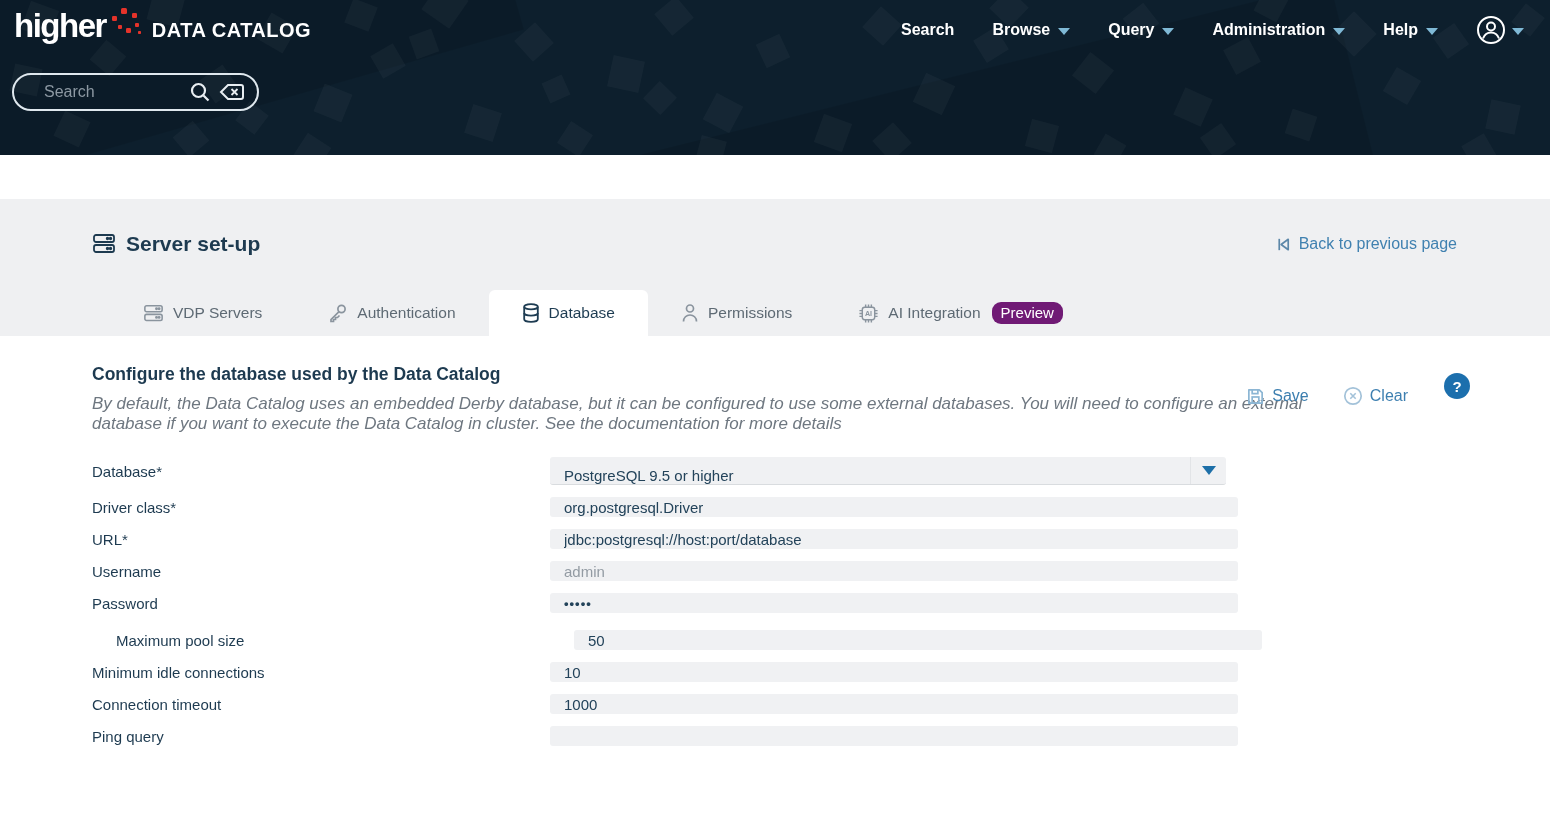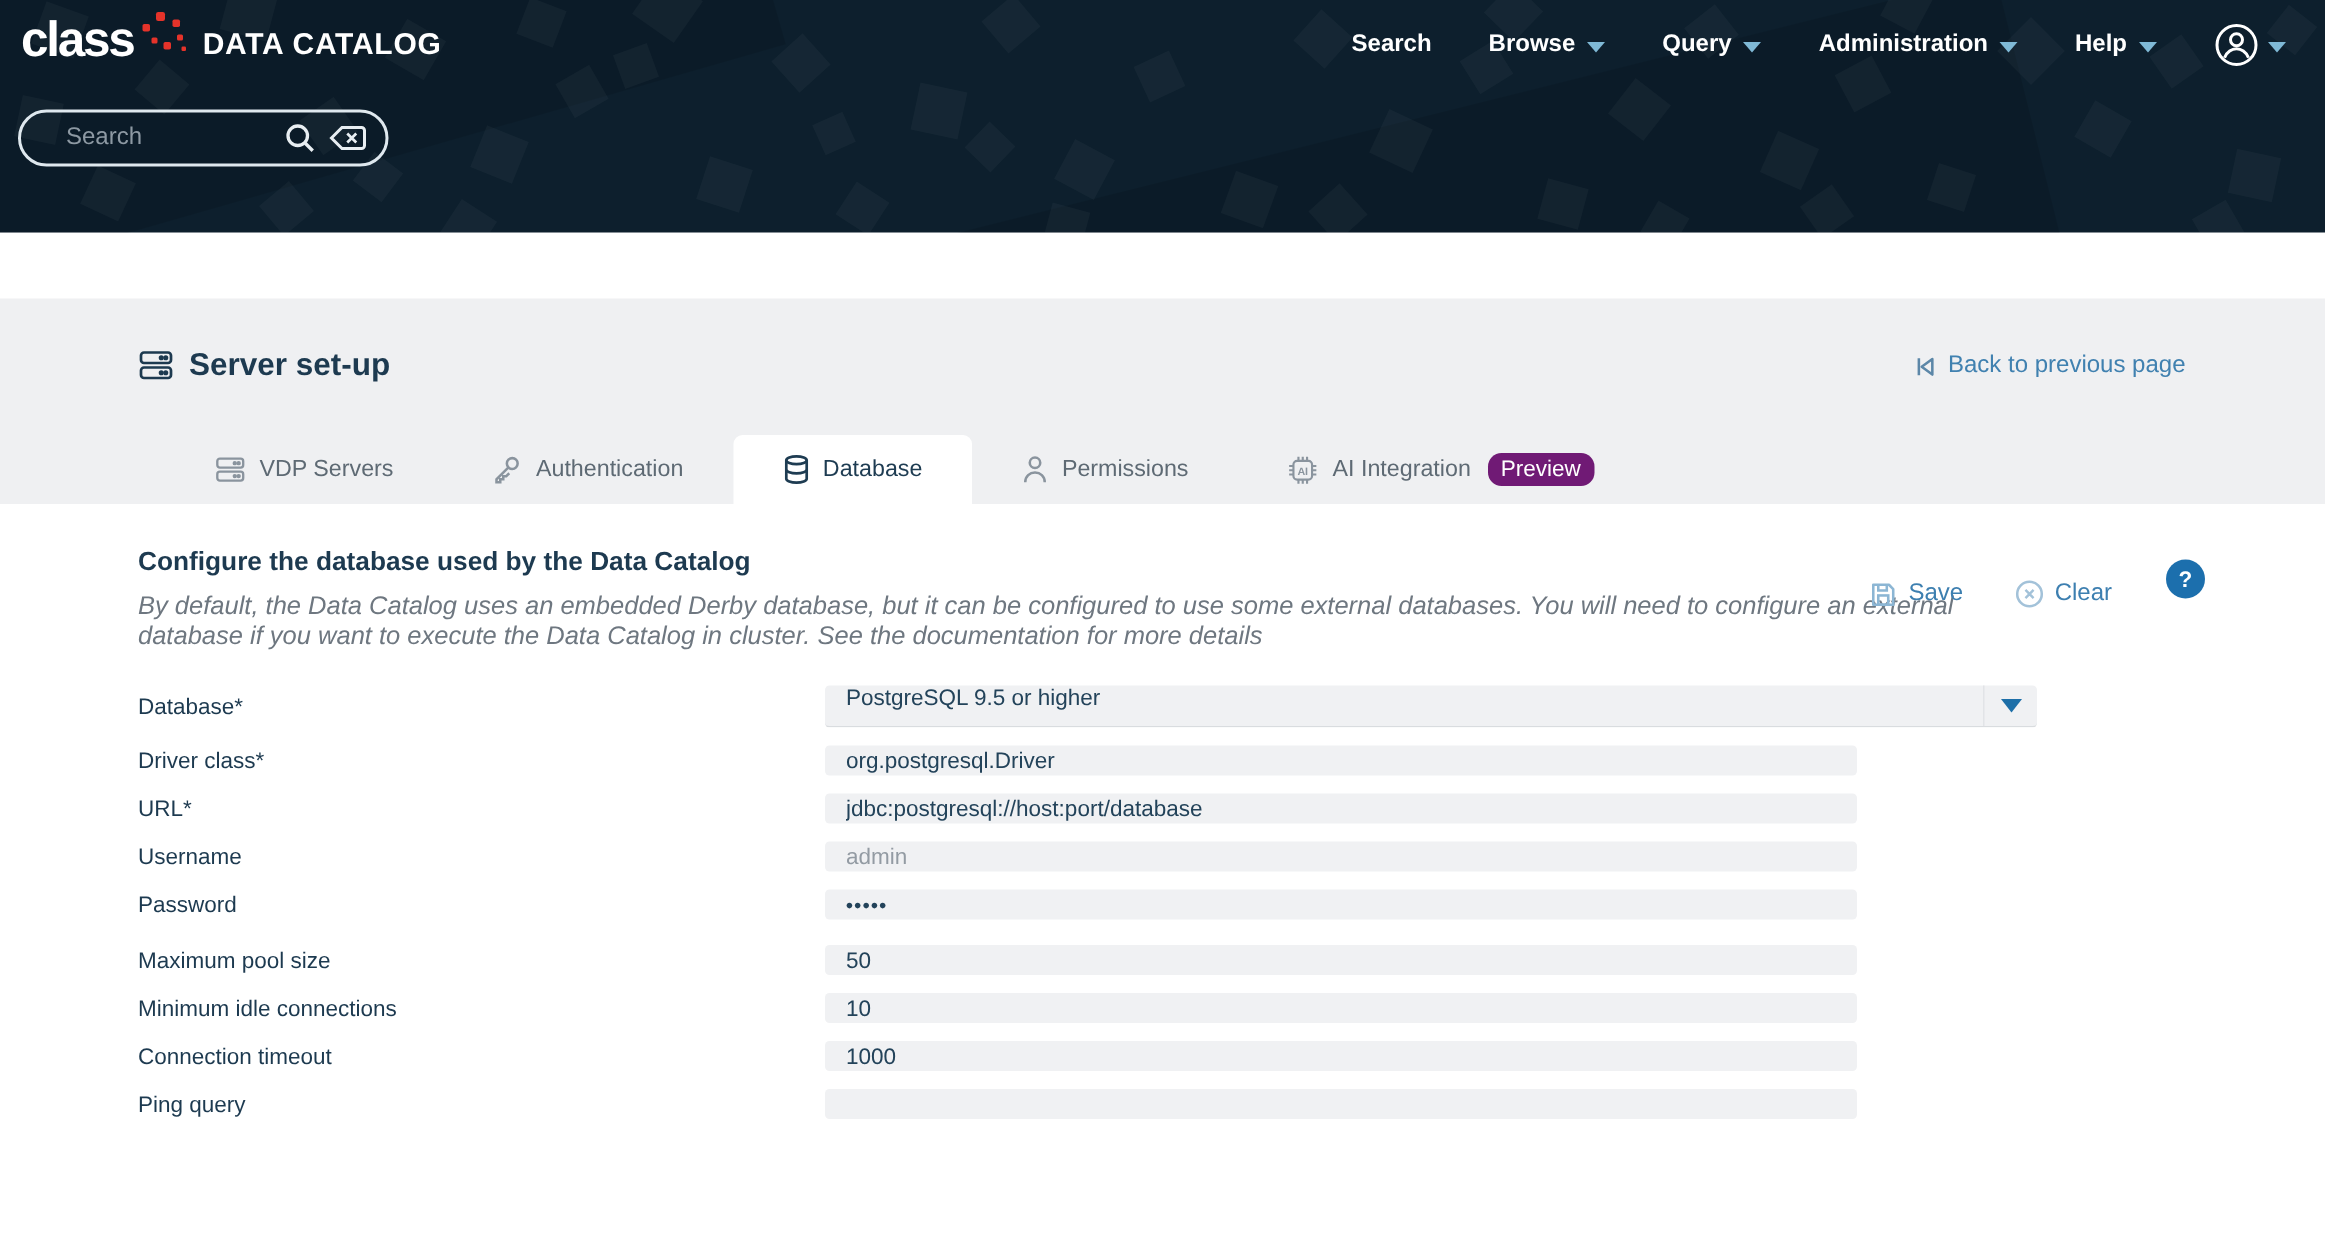--- a/index.html
+++ b/index.html
@@ -47,29 +47,29 @@
   .content-desc { margin-top:9px; max-width:1228px; color:#6e7780; font-size:17px;
                   font-style:italic; line-height:20px; }
   .actions { position:absolute; top:30px; right:80px; display:flex; align-items:center; gap:34px; }
   .action-btn { display:flex; align-items:center; gap:7px; color:#3d7fb0; font-size:16px; cursor:pointer;margin-top:20px; }
   .help-btn { width:26px; height:26px; border-radius:50%; background:#1c6fad; color:#fff;
               font-size:15px; font-weight:bold; display:flex; align-items:center; justify-content:center;
               cursor:pointer; margin-left:2px; }
 
   .form { margin-top:23px; }
   .row { display:flex; align-items:center; margin-bottom:12px; }
-  .row.gap-top { margin-top:17px; }
+  .row.gap-top { margin-top:17px;margin-left:24px; }
   .row-label { width:458px; color:#1d3a50; font-size:15px; }
   .field { width:688px; height:20px; background:#f0f1f3; border:none; border-radius:3px;
            padding:0 14px; font-size:15px; color:#23435a; font-family:inherit; outline:none; }
   input.field.muted { color:#939ba3; }
   input.field.pw { letter-spacing:1px; font-weight:bold; font-size:13px; color:#23435a; }
 
-  .select-box { width:808px; height:28px; background:#f0f1f3; border-radius:3px;
-                border-bottom:1px solid #d9dcdf; display:flex; align-items:flex-start;
+  .select-box { width:676px; height:28px; background:#f0f1f3; border-radius:3px;
+                border-bottom:1px solid #d9dcdf; display:flex; align-items:flex-end;
                 justify-content:space-between; cursor:pointer; }
   .select-value { padding-left:14px; font-size:15px; color:#23435a; }
   .select-caret-zone { width:36px; height:100%; display:flex; align-items:center; justify-content:center;
                        border-left:1px solid #e2e4e7; }
   .select-caret { width:0; height:0; border-left:7px solid transparent; border-right:7px solid transparent;
                   border-top:9px solid #1d6fa8; }
 </style>
 </head>
 <body>
 
@@ -123,21 +123,21 @@
       <rect x="878" y="128" width="28" height="28" transform="rotate(48 892 142)"></rect>
       <rect x="1098" y="138" width="24" height="24" transform="rotate(30 1110 150)"></rect>
       <rect x="1205" y="128" width="26" height="26" transform="rotate(55 1218 141)"></rect>
       <rect x="12" y="66" width="28" height="28" transform="rotate(12 26 80)"></rect>
       <rect x="648" y="86" width="24" height="24" transform="rotate(44 660 98)"></rect>
       <rect x="545" y="78" width="22" height="22" transform="rotate(66 556 89)"></rect>
     </g>
   </svg>
 
   <div class="logo-row">
-    <span class="logo-denodo">class</span>
+    <span class="logo-denodo">higher</span>
     <svg class="logo-dots" width="36" height="32" viewBox="0 0 36 32">
       <g fill="#e5332a">
         <rect x="13" y="0" width="6" height="6" rx="1.5"></rect>
         <rect x="24" y="5" width="5" height="5" rx="1.2"></rect>
         <rect x="4" y="8" width="5" height="5" rx="1.2"></rect>
         <rect x="10" y="17" width="4" height="4" rx="1"></rect>
         <rect x="18" y="20" width="5" height="5" rx="1.2"></rect>
         <rect x="27" y="15" width="4" height="4" rx="1"></rect>
         <rect x="30" y="23" width="3" height="3" rx="0.8"></rect>
       </g>

